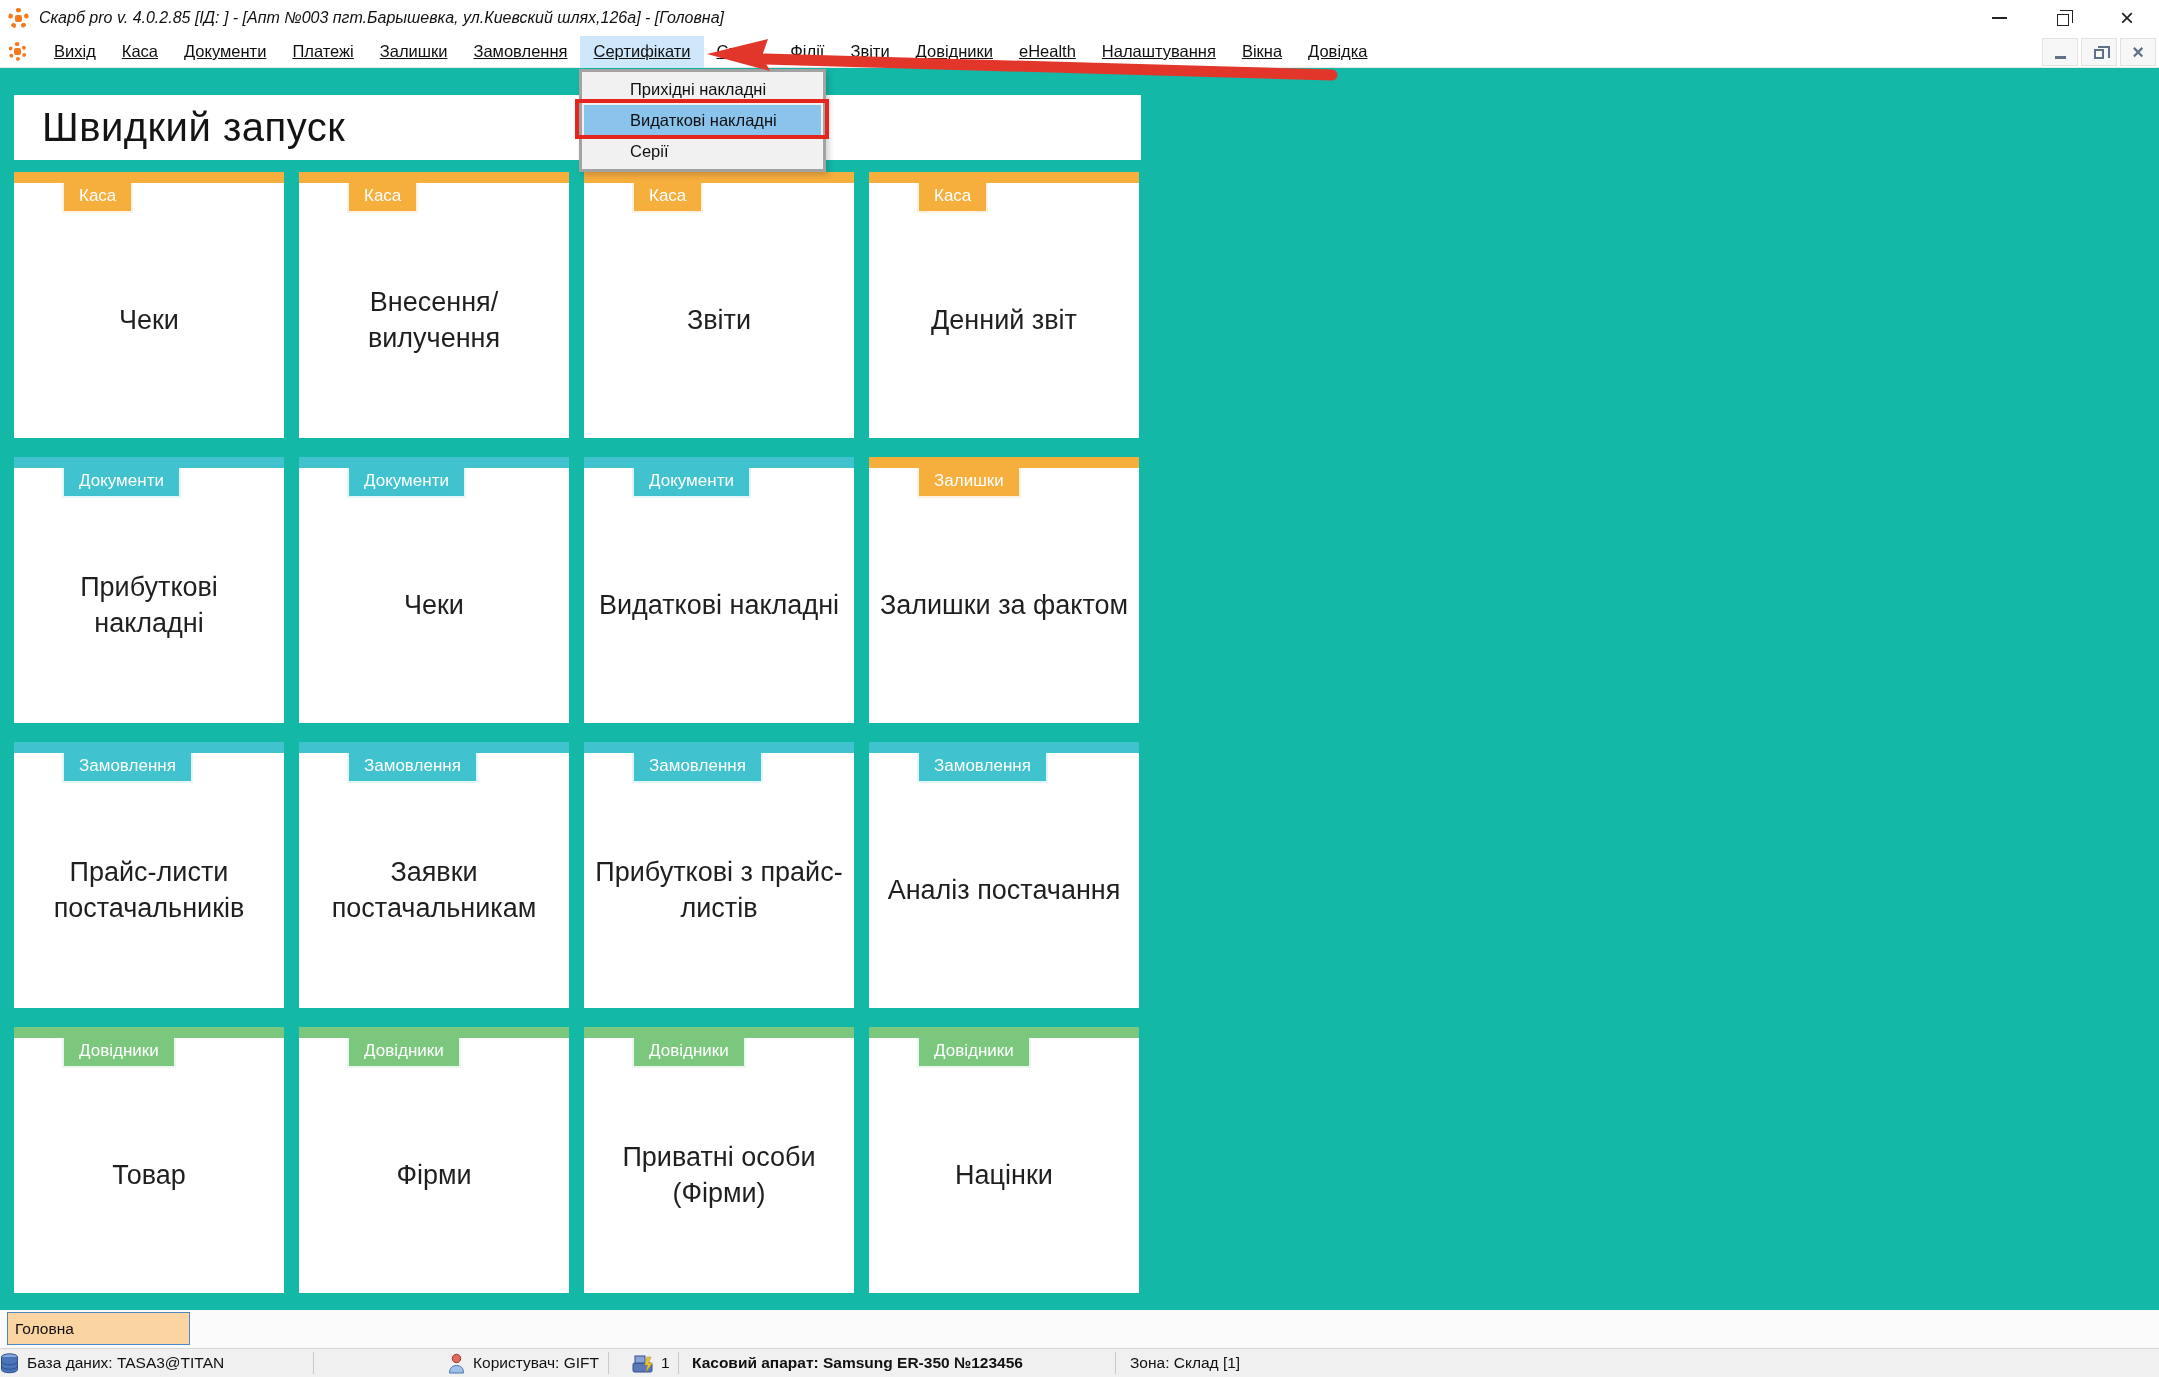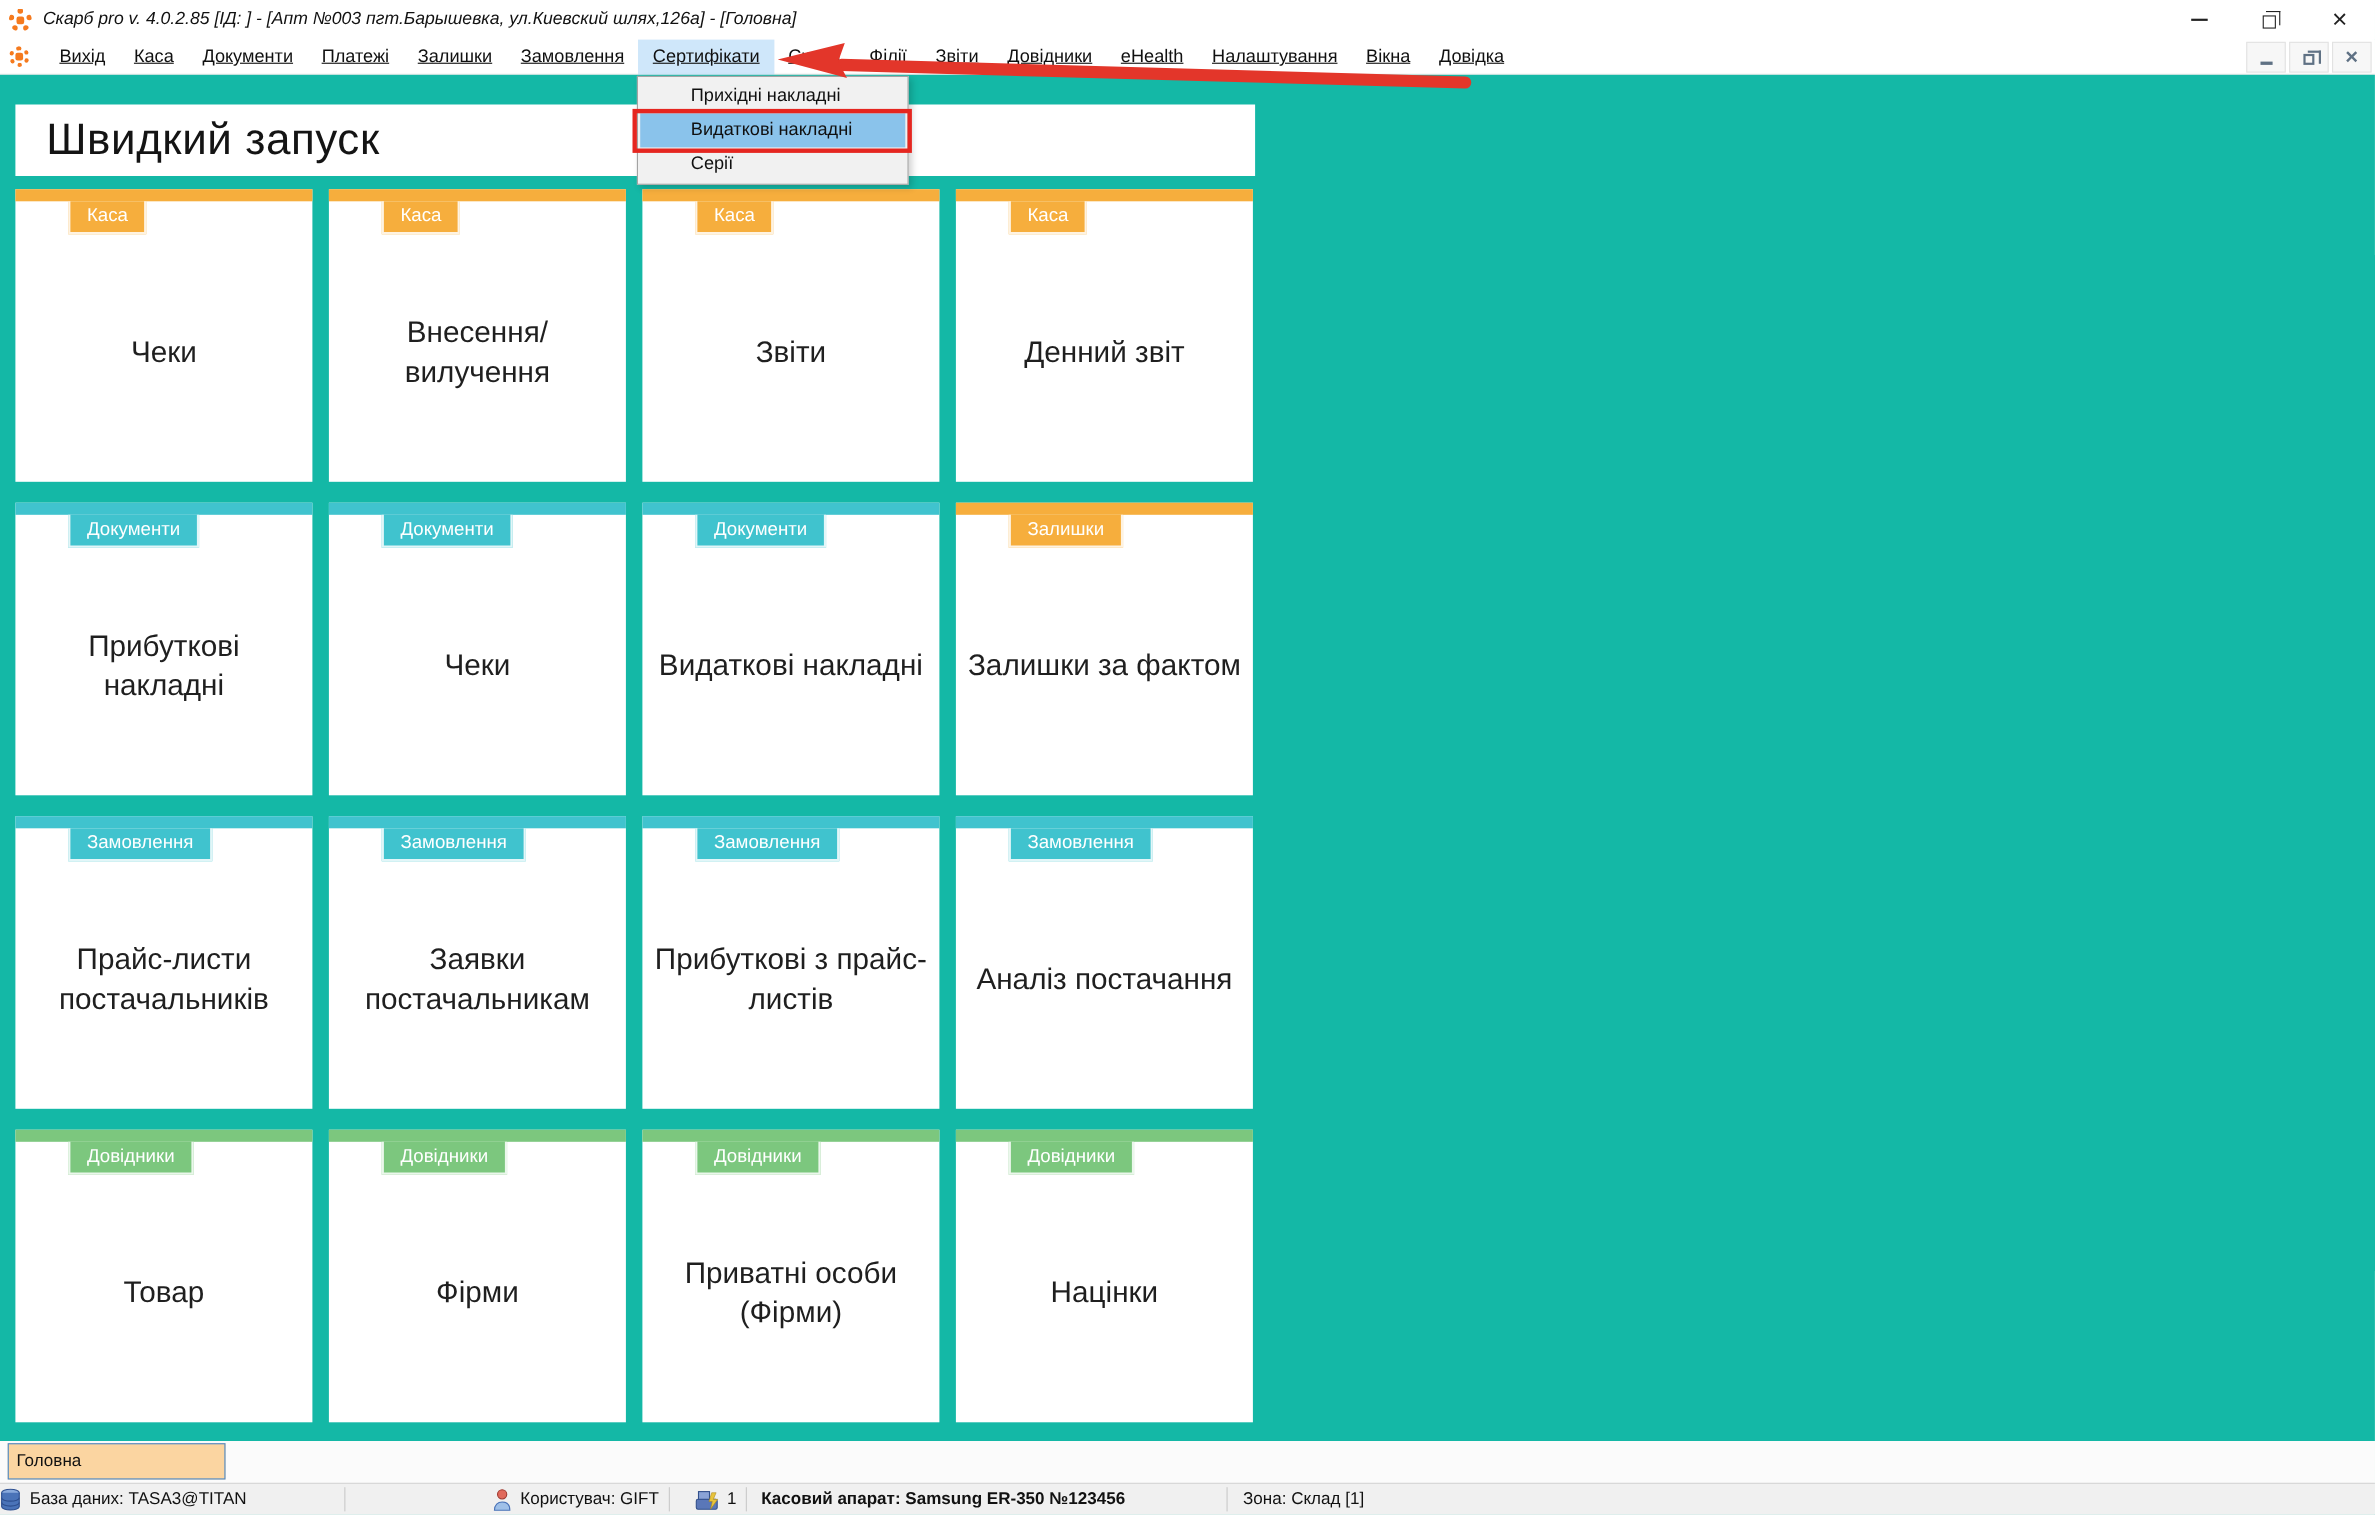--- a/index.html
+++ b/index.html
@@ -73,40 +73,40 @@
     border:2px solid rgba(255,255,255,0.85); border-top:none;
   }
   .tile-label {
     position:absolute; left:10px; right:10px; top:40px; bottom:10px;
     display:flex; align-items:center; justify-content:center; text-align:center;
     font-size:27px; color:#1f1f1f; line-height:1.35; overflow-wrap:break-word;
   }
   
   .dropdown {
     position:absolute; left:579px; top:69px; width:247px;
-    background:#f1f1f1; border:1px solid #a3a3a3; padding:2px 0;
+    background:#f1f1f1; border:3px solid #a3a3a3; padding:2px 0;
     box-shadow:3px 3px 6px rgba(0,0,0,0.18); z-index:50;
   }
   .dd-item {
     height:31px; display:flex; align-items:center; padding-left:48px;
     font-size:16.5px; color:#101010; cursor:pointer;
   }
   .dd-item.sel { background:#8ac3eb; margin:0 2px; padding-left:46px; }
   
   .redbox {
     position:absolute; left:575px; top:99px; width:254px; height:40px;
     border:4px solid #e52620; z-index:60; pointer-events:none;
   }
   .arrow-svg { position:absolute; left:560px; top:30px; z-index:70; pointer-events:none; }
   
   .tabbar {
     position:absolute; left:0; top:1310px; width:2159px; height:38px; background:#fbfbfb;
   }
   .tab {
-    position:absolute; left:7px; top:2px; width:198px; height:33px;
+    position:absolute; left:7px; top:2px; width:183px; height:33px;
     background:#fbd5a1; border:1px solid #4a87c7;
     display:flex; align-items:center; padding-left:7px; font-size:15.5px; cursor:pointer;
   }
   
   .statusbar {
     position:absolute; left:0; top:1348px; width:2159px; height:29px;
     background:#f0f0f0; border-top:1px solid #d5d5d5; font-size:15.5px;
   }
   .sb-item { position:absolute; top:0; height:28px; display:flex; align-items:center; white-space:nowrap; }
   .sb-sep { position:absolute; top:3px; height:22px; width:1px; background:#c9c9c9; }

